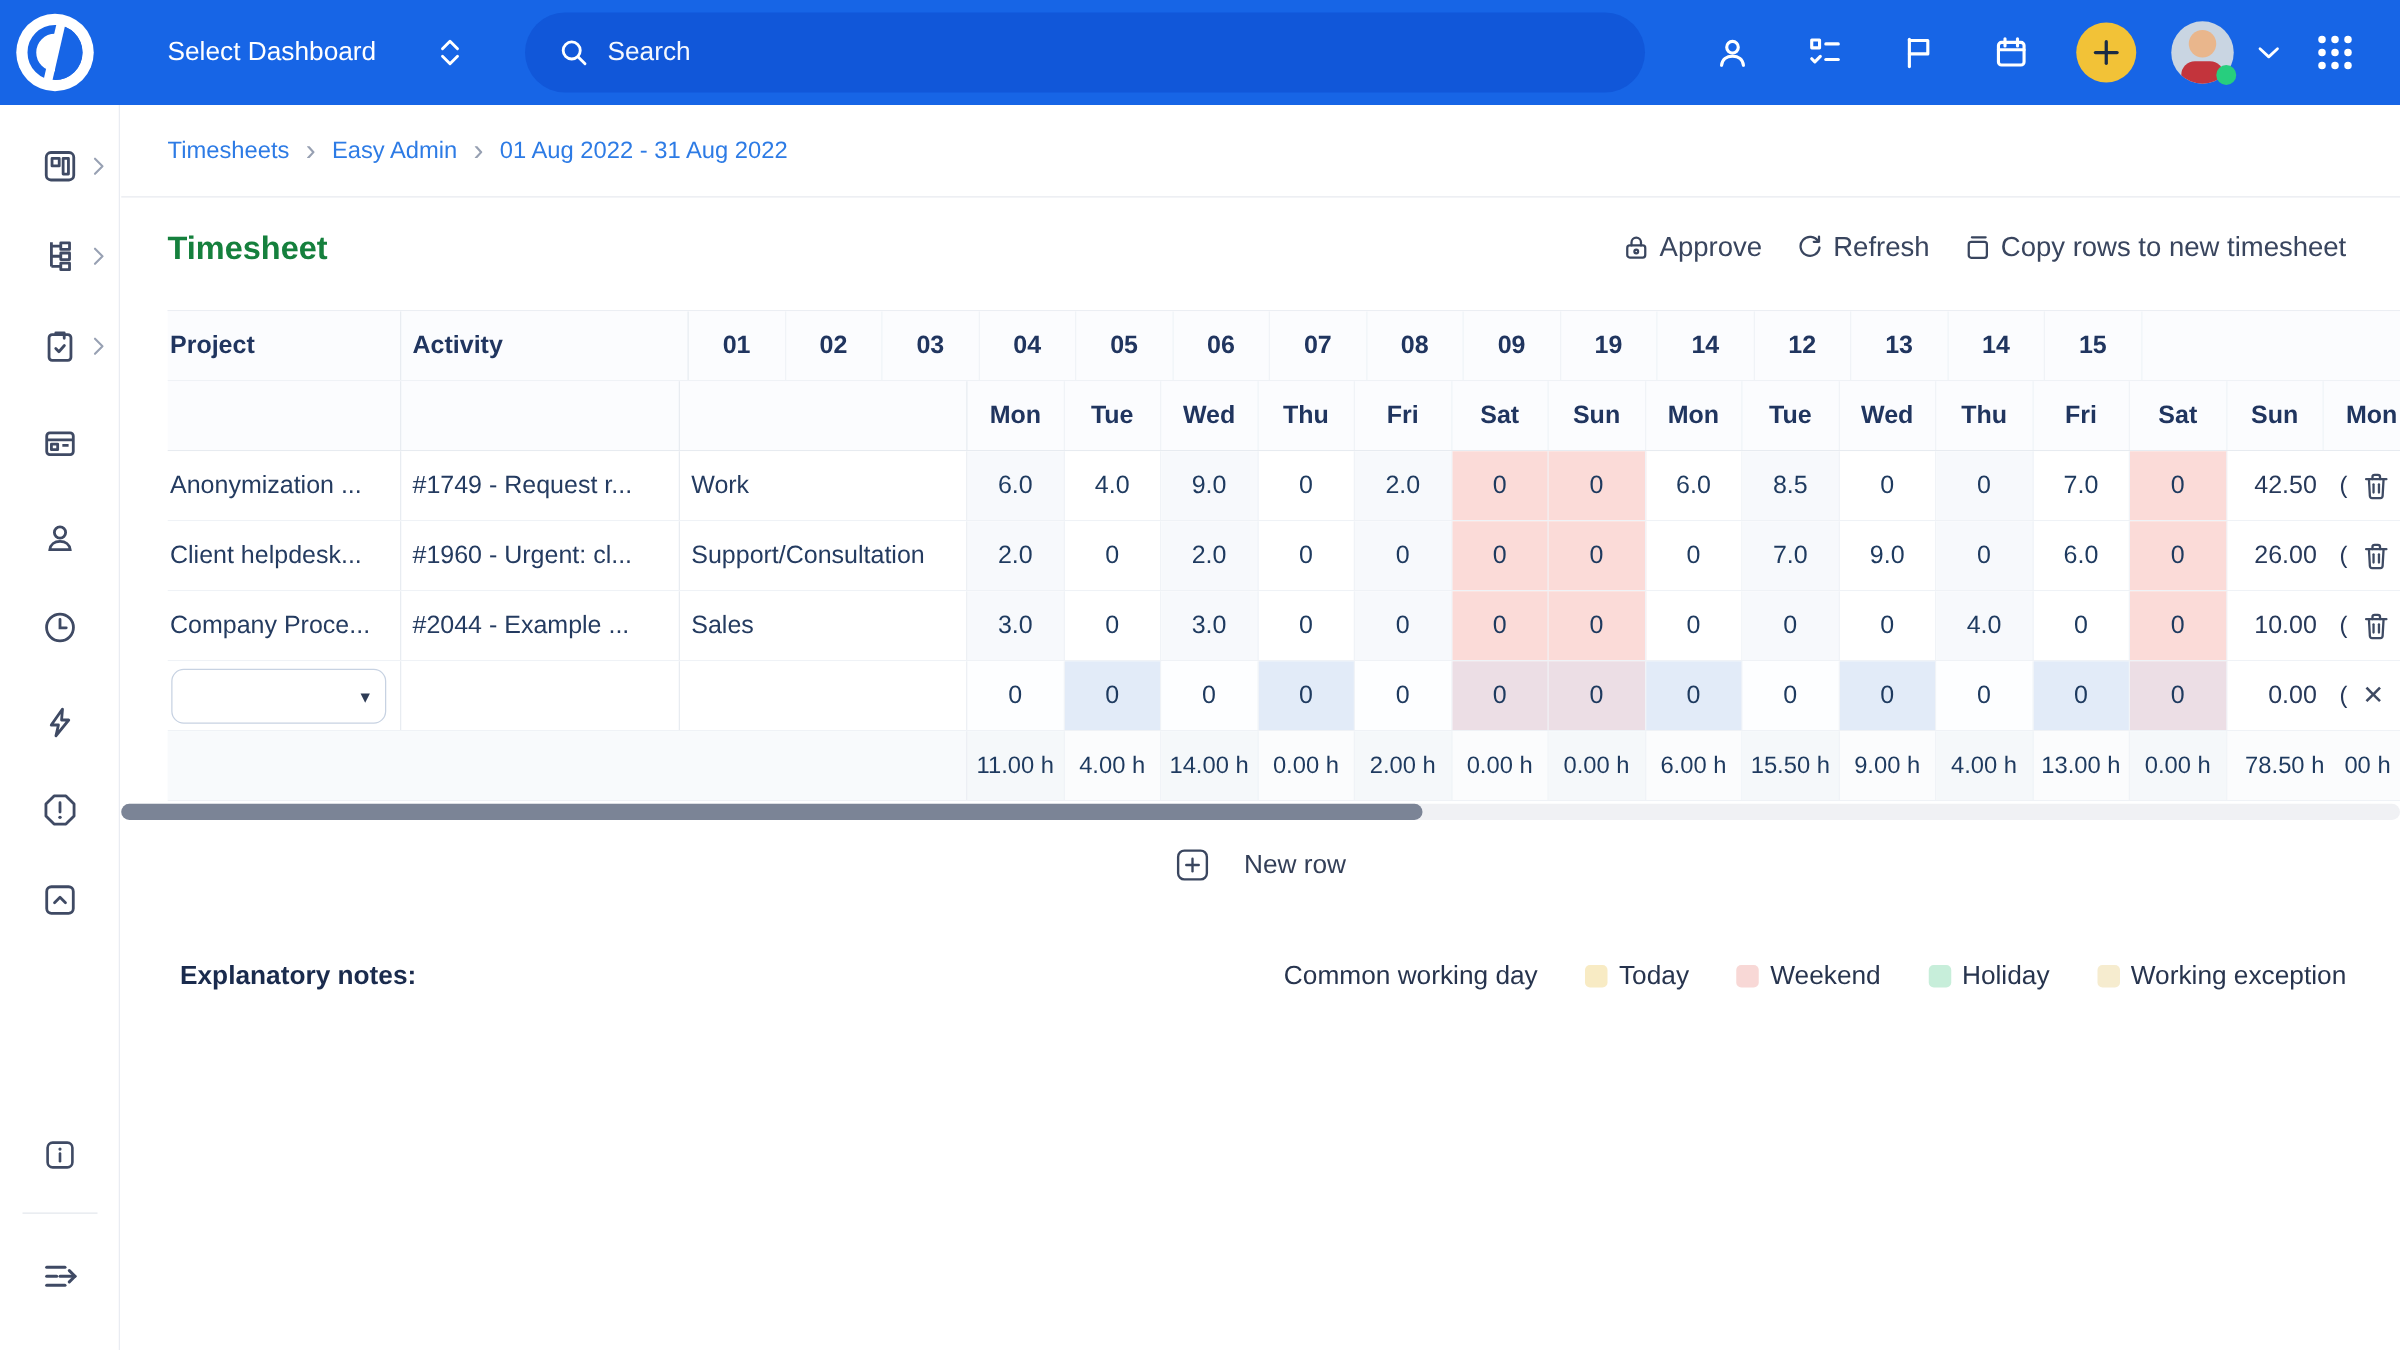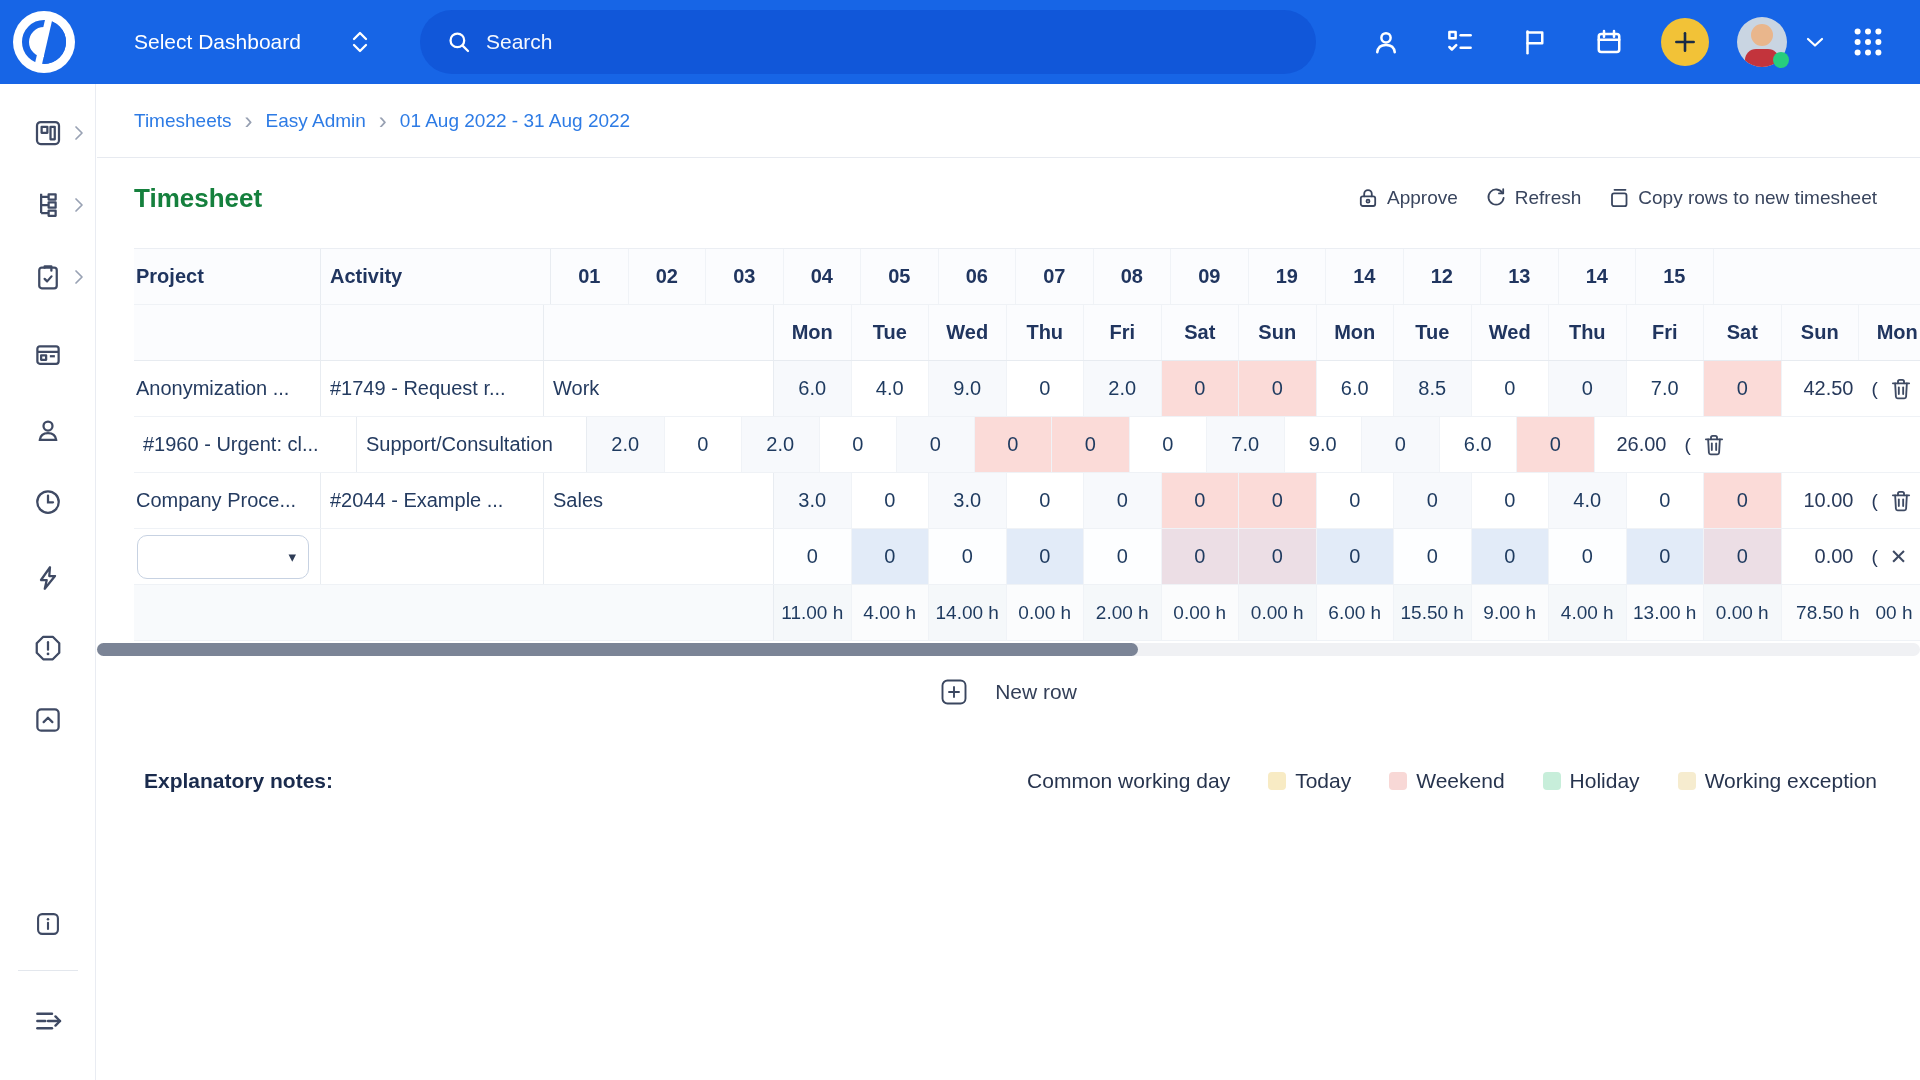--- a/index.html
+++ b/index.html
@@ -34,21 +34,21 @@
   .side-div{position:absolute;top:886px;left:18px;width:60px;height:1px;background:#E3E7ED}
 
   
   .main{position:absolute;left:97px;top:84px;width:1823px;height:996px;background:#fff}
   .crumbbar{position:absolute;top:0;left:0;right:0;height:74px;border-bottom:1px solid #E7EAF0;display:flex;align-items:center;padding-left:37px;font-size:19px}
   .bc-link{color:#2D7BE5;cursor:pointer}
   .bc-sep{color:#97A0B2;margin:0 13px;font-size:24px;line-height:19px}
   .titlerow{position:absolute;top:88px;left:37px;right:43px;height:52px;display:flex;align-items:center;justify-content:space-between}
   .page-title{font-size:26px;font-weight:700;color:#15803d}
   .toolbar{display:flex;align-items:center;gap:26px}
-  .tool-btn{display:flex;align-items:center;gap:7px;background:none;border:none;font-family:inherit;font-size:19px;color:#39455E;cursor:pointer}
+  .tool-btn{display:flex;align-items:center;gap:7px;background:none;border:none;font-family:inherit;font-size:22px;color:#39455E;cursor:pointer}
 
   
   .ttable{position:absolute;top:164px;left:37px;width:1786px;overflow:hidden;border-top:1px solid #EBEEF3}
   .trow{display:flex;height:56px;border-bottom:1px solid #EFF2F6;background:#fff}
   .t-head{background:#FBFCFE}
   .t-head2{border-bottom:1px solid #E7EBF0}
   .cell{display:flex;align-items:center;font-size:20px;color:#243B60;flex:none}
   .c-lab{border-right:1px solid #E8ECF1;padding-left:9px;overflow:hidden;white-space:nowrap}
   .c-project{width:187px;padding-left:2px}
   .c-task{width:223px}
@@ -377,20 +377,21 @@
               <line x1="4.5" y1="6.8" x2="19.5" y2="6.8"></line>
               <path d="M9.2 6.8V5.2a1.6 1.6 0 0 1 1.6-1.6h2.4a1.6 1.6 0 0 1 1.6 1.6v1.6"></path>
               <path d="M6.6 6.8l.7 12.4a1.6 1.6 0 0 0 1.6 1.5h6.2a1.6 1.6 0 0 0 1.6-1.5l.7-12.4"></path>
               <line x1="10" y1="10.6" x2="10" y2="16.6"></line>
               <line x1="14" y1="10.6" x2="14" y2="16.6"></line>
             </svg>
           </span>
         </div>
       </div>
       <div class="trow t-data">
+        <div class="cell c-lab c-project">Client helpdesk...</div>
         <div class="cell c-lab c-task">#1960 - Urgent: cl...</div>
         <div class="cell c-lab c-activity">Support/Consultation</div>
         <div class="cell c-day alt">2.0</div>
         <div class="cell c-day">0</div>
         <div class="cell c-day alt">2.0</div>
         <div class="cell c-day">0</div>
         <div class="cell c-day alt">0</div>
         <div class="cell c-day wknd">0</div>
         <div class="cell c-day wknd">0</div>
         <div class="cell c-day">0</div>

